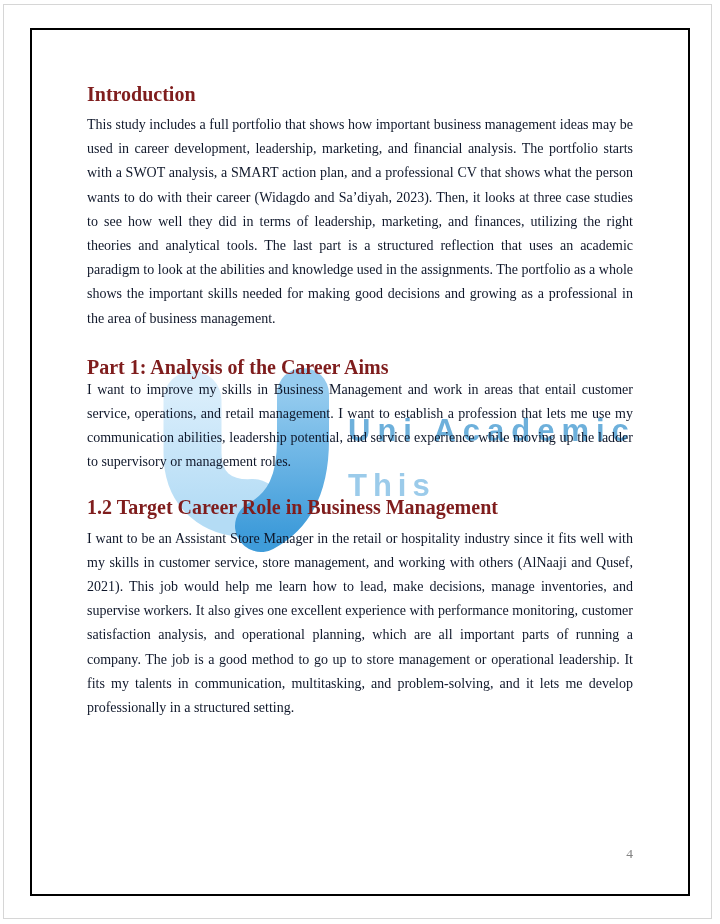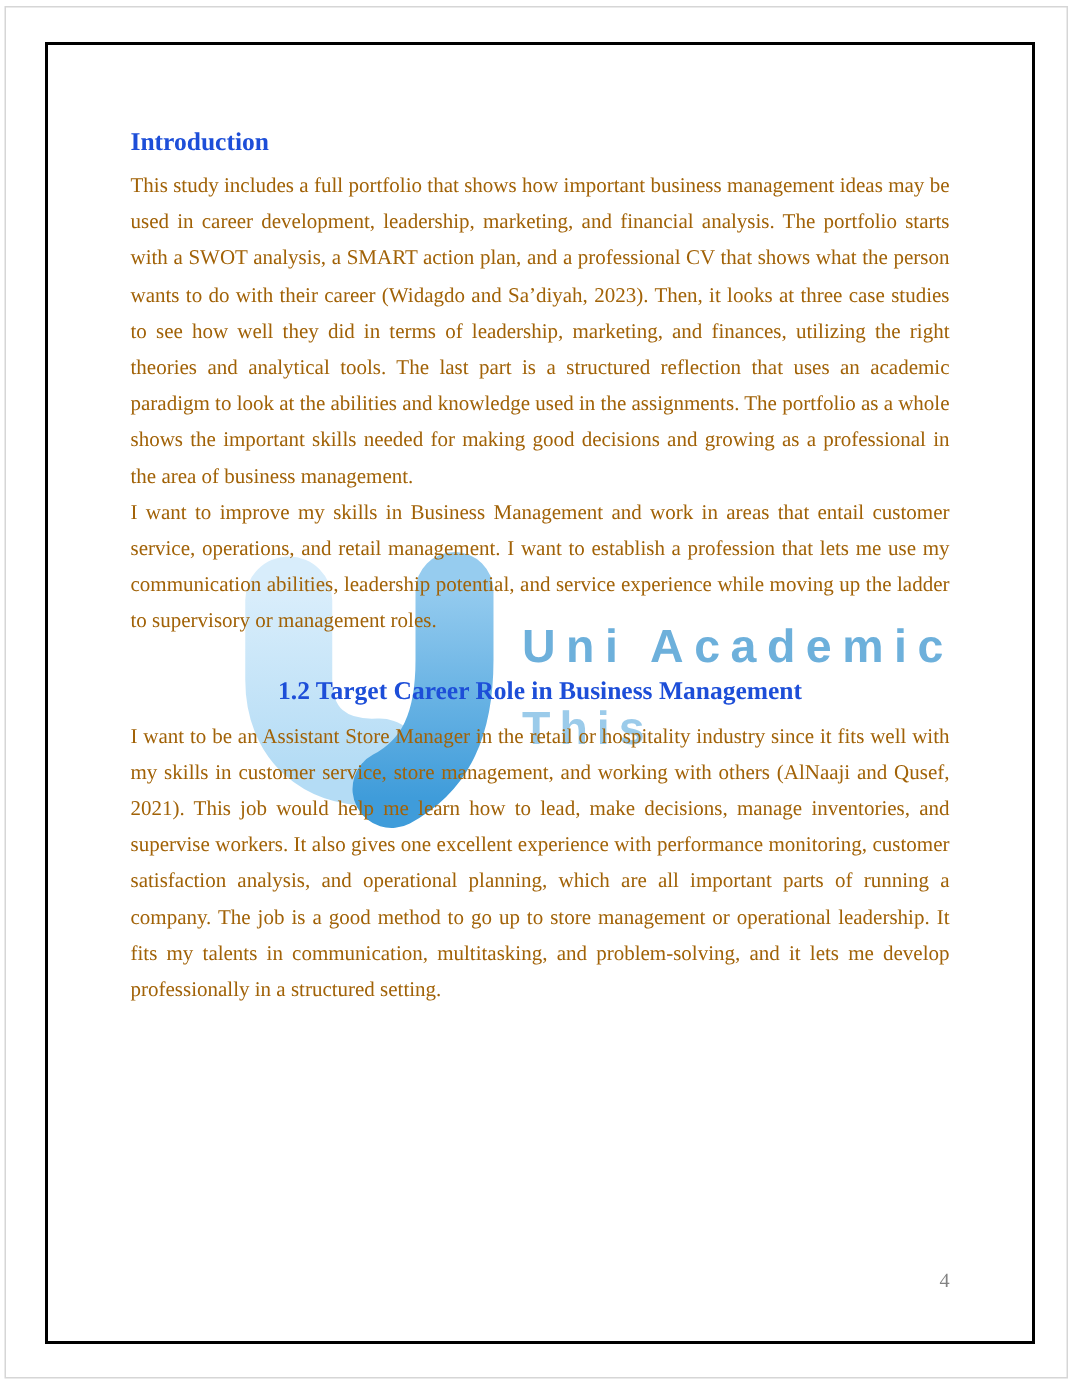--- a/index.html
+++ b/index.html
@@ -22,28 +22,28 @@
   .watermark { position:absolute; inset:0; z-index:1; }
   .wm-logo { position:absolute; left:123px; top:330px; width:190px; height:205px; }
   .wm-word {
     position:absolute; font-family:"Liberation Sans", sans-serif;
     font-weight:bold; white-space:nowrap;
   }
   .wm-word-1 { left:316px; top:383px; font-size:31px; letter-spacing:7px; color:#4e9fd4; opacity:0.82; }
   .wm-word-2 { left:316px; top:438px; font-size:31px; letter-spacing:6px; color:#8ac2e7; opacity:0.85; }
   
   .content { position:absolute; left:55px; top:54px; width:546px; z-index:2; }
-  .doc-h { font-size:17px; line-height:21px; font-weight:bold; color:#1d4ed8; }
+  .doc-h { font-size:20px; line-height:21px; font-weight:bold; color:#7f1d1d; }
   .h-intro { margin:0 0 8px 0; }
   .h-part  { margin:26px 0 0 0; }
   .h-sub1  { margin:9px 0 7px 0; }
-  .h-sub2  { margin:22px 0 9px 0;text-align:center; }
+  .h-sub2  { margin:22px 0 9px 0; }
   .para {
     font-size:14px; line-height:24.2px; text-align:justify;
-    color:#a16207; margin:0;
+    color:#0f172a; margin:0;
   }
   .page-num {
     position:absolute; right:55px; top:816px; z-index:2;
     font-size:13.5px; color:#828282;
   }
 </style>
 </head>
 <body>
 
 <div class="stage">
@@ -68,20 +68,21 @@
           <path d="M 148 34 L 148 80 C 148 122 136 150 106 166" fill="none" stroke="url(#gRight)" stroke-width="52" stroke-linecap="round"></path>
         </svg>
         <div class="wm-word wm-word-1">Uni Academic</div>
         <div class="wm-word wm-word-2">This</div>
       </div>
 
       <div class="content">
         <h2 class="doc-h h-intro">Introduction</h2>
         <p class="para">This study includes a full portfolio that shows how important business management ideas may be used in career development, leadership, marketing, and financial analysis. The portfolio starts with a SWOT analysis, a SMART action plan, and a professional CV that shows what the person wants to do with their career (Widagdo and Sa’diyah, 2023). Then, it looks at three case studies to see how well they did in terms of leadership, marketing, and finances, utilizing the right theories and analytical tools. The last part is a structured reflection that uses an academic paradigm to look at the abilities and knowledge used in the assignments. The portfolio as a whole shows the important skills needed for making good decisions and growing as a professional in the area of business management.</p>
 
+        <h1 class="doc-h h-part">Part 1: Analysis of the Career Aims</h1>
         <p class="para">I want to improve my skills in Business Management and work in areas that entail customer service, operations, and retail management. I want to establish a profession that lets me use my communication abilities, leadership potential, and service experience while moving up the ladder to supervisory or management roles.</p>
 
         <h2 class="doc-h h-sub2">1.2 Target Career Role in Business Management</h2>
         <p class="para">I want to be an Assistant Store Manager in the retail or hospitality industry since it fits well with my skills in customer service, store management, and working with others (AlNaaji and Qusef, 2021). This job would help me learn how to lead, make decisions, manage inventories, and supervise workers. It also gives one excellent experience with performance monitoring, customer satisfaction analysis, and operational planning, which are all important parts of running a company. The job is a good method to go up to store management or operational leadership. It fits my talents in communication, multitasking, and problem-solving, and it lets me develop professionally in a structured setting.</p>
       </div>
 
       <div class="page-num">4</div>
 
     </div>
   </div>

